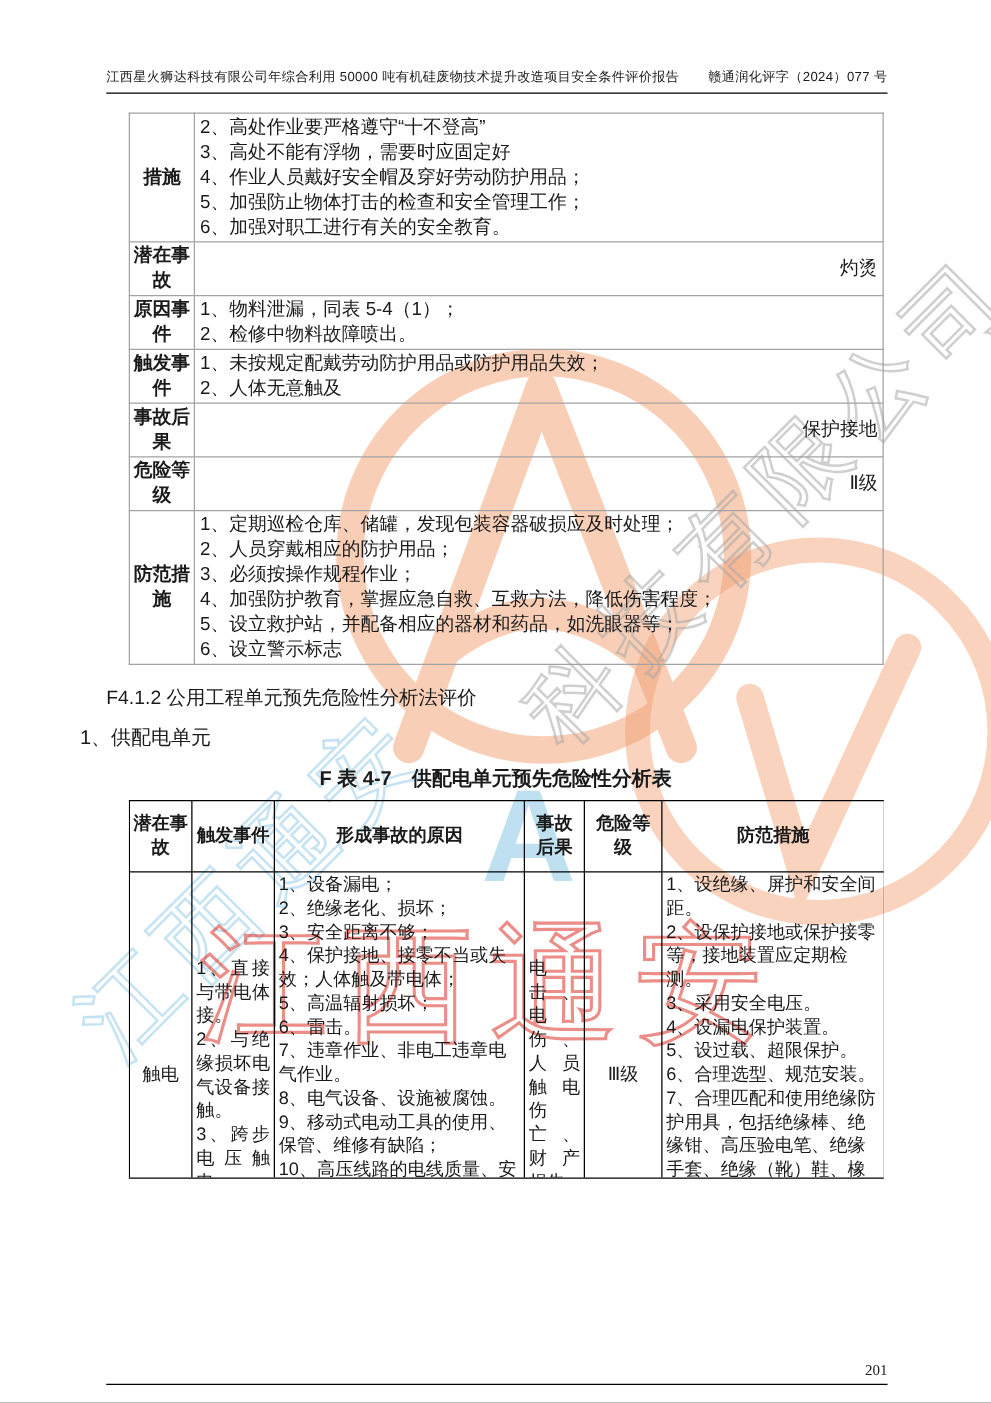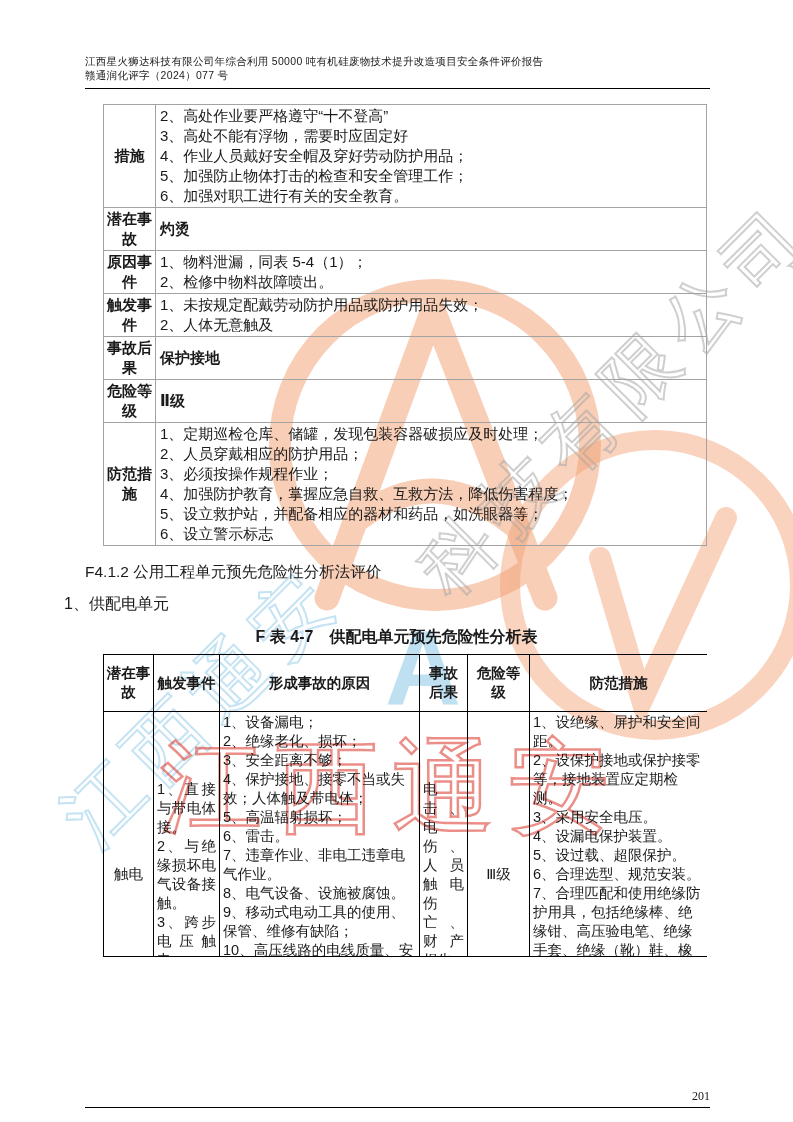--- a/index.html
+++ b/index.html
@@ -11,33 +11,33 @@
     overflow:hidden;
     font-family:"Liberation Sans","DejaVu Sans",sans-serif;
     color:#1a1a1a;
   }
   .watermark{position:absolute;left:0;top:0;z-index:0;pointer-events:none;}
   .content{position:relative;z-index:1;}
 
   
   .page-header{
     margin:55px 83px 0 85px;
-    display:flex;justify-content:space-between;align-items:flex-start;
+    display:flex;justify-content:space-between;align-items:flex-end;
     font-size:10.5px;letter-spacing:0.3px;
     border-bottom:1.5px solid #000;
-    padding-bottom:5px;white-space:nowrap;flex-direction:column;
+    padding-bottom:5px;white-space:nowrap;
   }
 
   
   table{border-collapse:collapse;table-layout:fixed;}
   .t1{margin:15px 0 0 103px;width:604px;font-size:15px;line-height:20px;}
   .t1 th,.t1 td{border:1px solid #a3a3a3;padding:1px 4px;vertical-align:middle;}
   .t1 th{width:47px;font-weight:bold;text-align:center;padding:1px 2px;}
   .t1 td.lines{white-space:pre-line;text-align:left;}
-  .t1 td.center{text-align:left;font-weight:bold;}
+  .t1 td.center{text-align:right;}
 
   .heading{margin:16px 0 0 85px;font-size:15.5px;}
   .list-item{margin:11px 0 0 64px;font-size:16px;}
   .para{margin:10px 0 0 127px;font-size:15px;}
   .caption{margin:12px 0 6px 0;text-align:center;font-weight:bold;font-size:16px;}
 
   .t2wrap{margin-left:103px;width:604px;height:302px;overflow:hidden;border-bottom:1px solid #000;}
   .t2{width:604px;font-size:14.5px;line-height:19px;}
   .t2 th,.t2 td{border:1px solid #000;padding:1px 3px;}
   .t2 th{font-weight:bold;text-align:center;vertical-align:middle;height:52px;padding:2px;}

